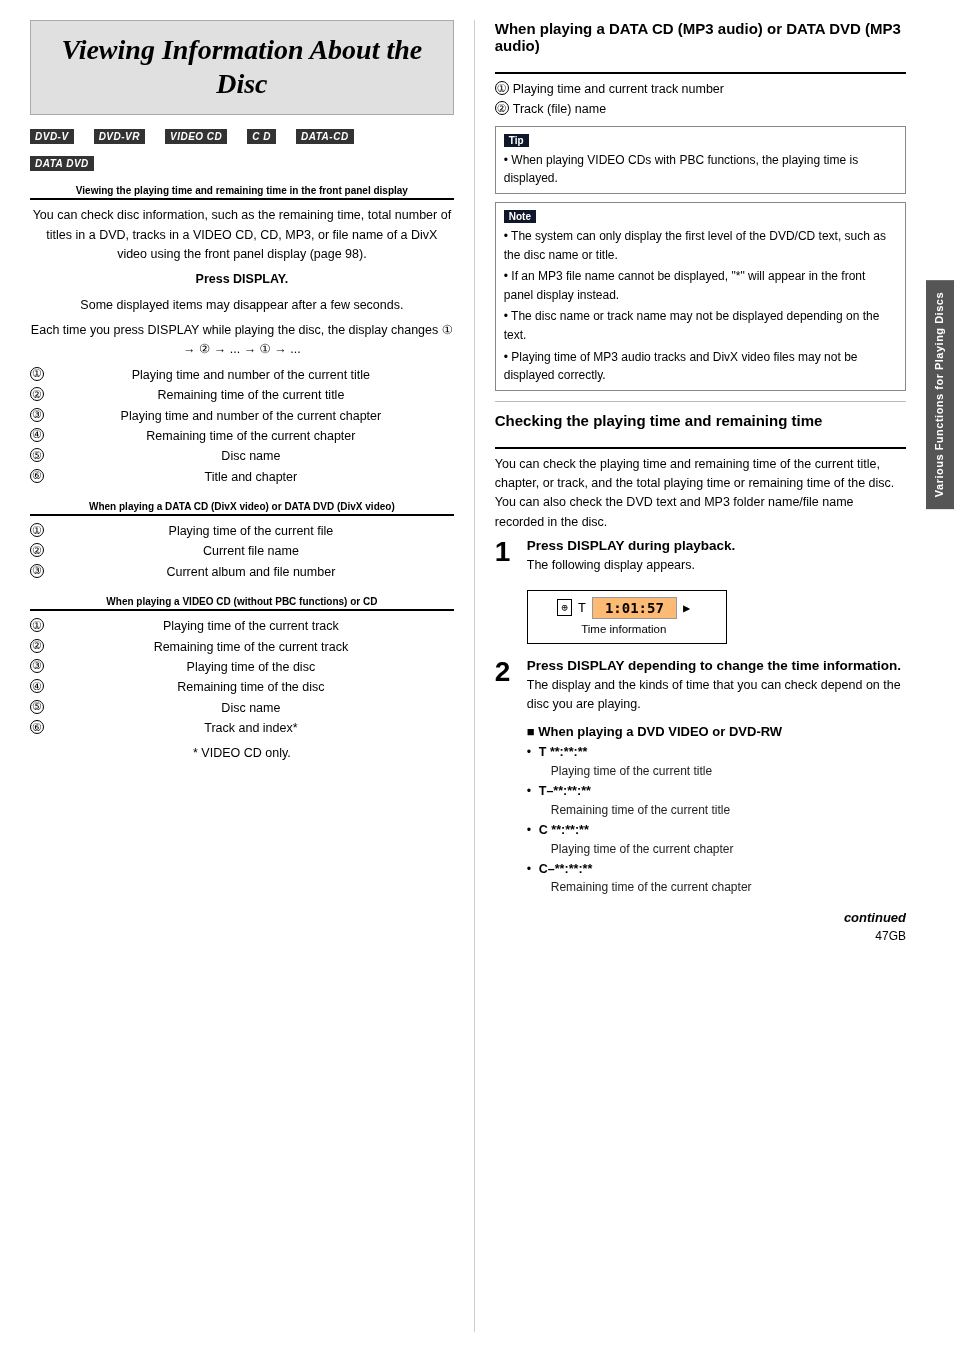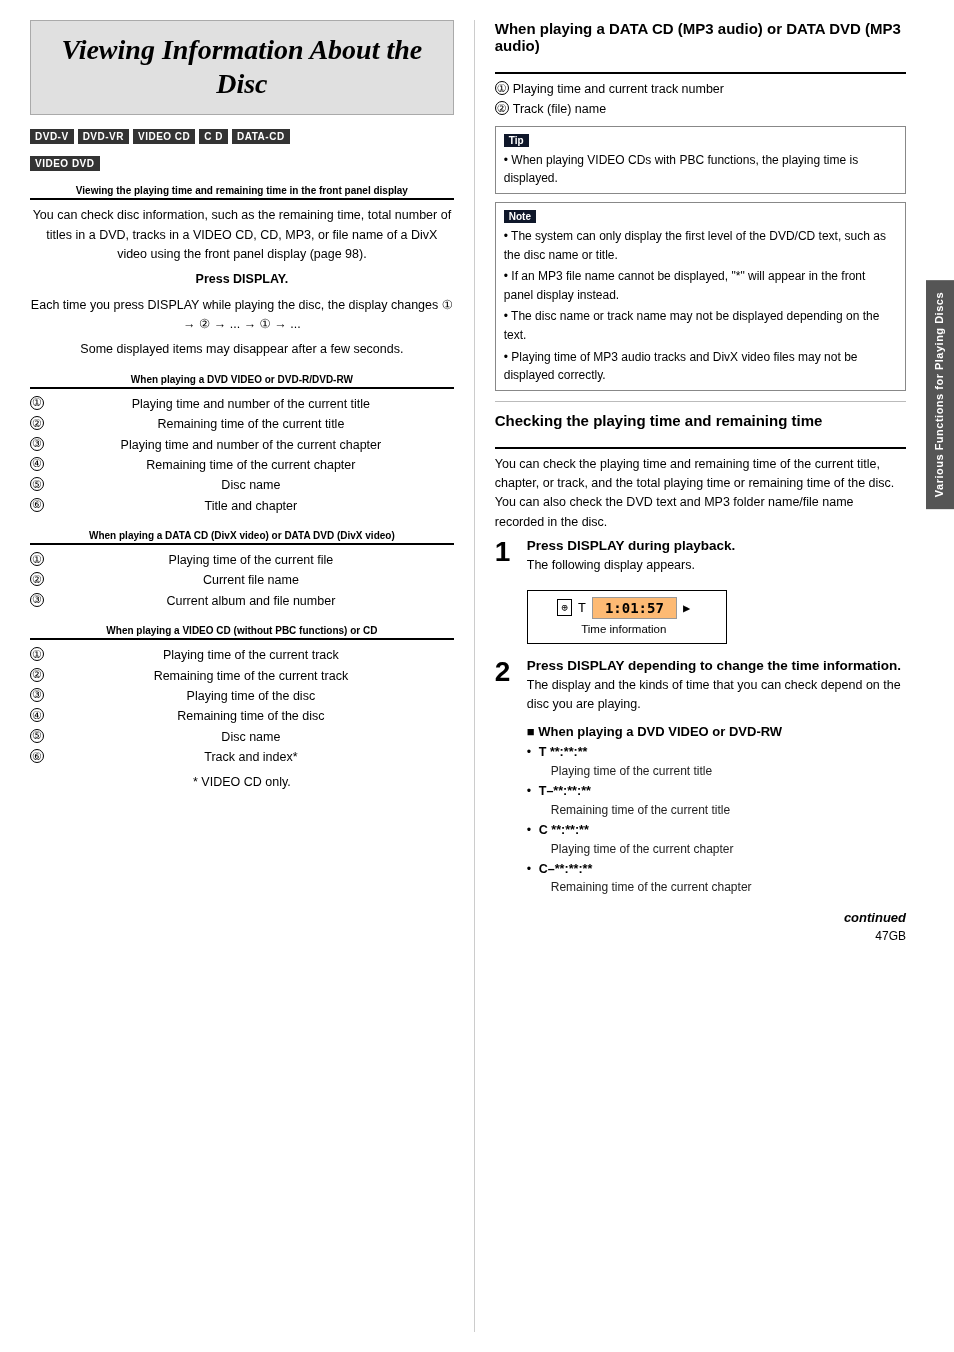--- a/index.html
+++ b/index.html
@@ -66,22 +66,23 @@
       font-weight: bold;
       font-style: italic;
       font-family: 'Times New Roman', serif;
       line-height: 1.2;
     }
 
     
     .badges {
       display: flex;
       flex-wrap: wrap;
-      gap: 4px;
+      gap: 20px;
       margin-bottom: 12px;
+      font-style: italic;
     }
     .badge {
       background: #333;
       color: #fff;
       font-size: 10px;
       font-weight: bold;
       padding: 2px 5px;
       letter-spacing: 0.5px;
     }
 
@@ -289,30 +290,29 @@
       </div>
 
       <div class="badges">
         <span class="badge">DVD-V</span>
         <span class="badge">DVD-VR</span>
         <span class="badge">VIDEO CD</span>
         <span class="badge">C D</span>
         <span class="badge">DATA-CD</span>
       </div>
       <div class="badges">
-        <span class="badge">VIDEO DVD</span>
+        <span class="badge">DATA DVD</span>
       </div>
 
       <div class="section-title">Viewing the playing time and remaining time in the front panel display</div>
       <p>You can check disc information, such as the remaining time, total number of titles in a DVD, tracks in a VIDEO CD, CD, MP3, or file name of a DivX video using the front panel display (page 98).</p>
       <p><strong>Press DISPLAY.</strong></p>
+      <p>Some displayed items may disappear after a few seconds.</p>
       <p>Each time you press DISPLAY while playing the disc, the display changes ① → ② → ... → ① → ...</p>
-      <p>Some displayed items may disappear after a few seconds.</p>
-
-      <div class="section-title">When playing a DVD VIDEO or DVD-R/DVD-RW</div>
+
       <ol class="num-list">
         <li><span class="circle-num">①</span>Playing time and number of the current title</li>
         <li><span class="circle-num">②</span>Remaining time of the current title</li>
         <li><span class="circle-num">③</span>Playing time and number of the current chapter</li>
         <li><span class="circle-num">④</span>Remaining time of the current chapter</li>
         <li><span class="circle-num">⑤</span>Disc name</li>
         <li><span class="circle-num">⑥</span>Title and chapter</li>
       </ol>
 
       <div class="section-title">When playing a DATA CD (DivX video) or DATA DVD (DivX video)</div>

